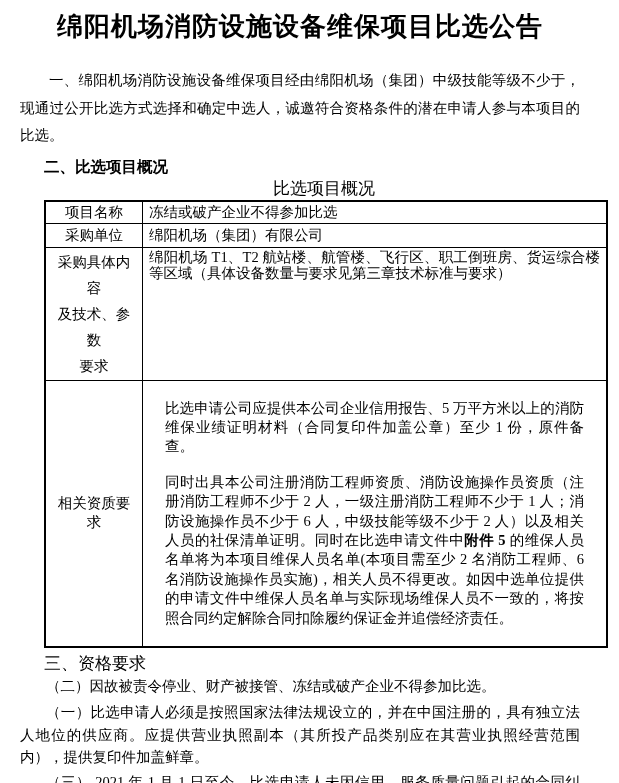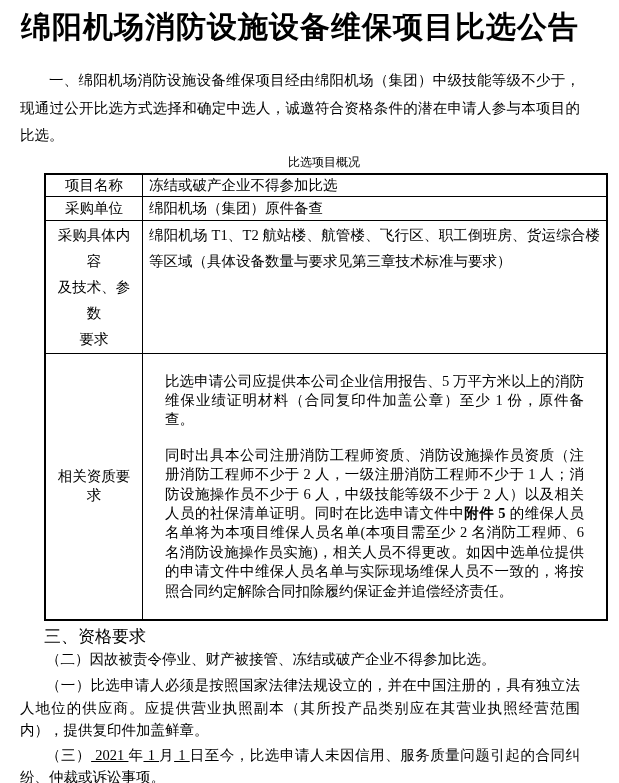--- a/index.html
+++ b/index.html
@@ -2,79 +2,80 @@
 <html><head>
 <meta charset="utf-8">
 <style>
   html,body{margin:0;padding:0;}
   body{
     width:619px;height:783px;overflow:hidden;background:#ffffff;color:#000000;
     font-family:"Liberation Serif","DejaVu Serif",serif;
   }
   .page{box-sizing:border-box;width:619px;height:783px;padding:10px 39px 0 20px;}
   .doc-title{
-    font-size:30px;font-weight:bold;text-align:center;line-height:30px;
+    font-size:26px;font-weight:bold;text-align:center;line-height:30px;
     letter-spacing:1px;margin:2px 0 0 0;
   }
   .intro{
     font-size:14.5px;line-height:27.5px;text-align:justify;text-indent:29px;
     margin:25px 0 0 0;
   }
   .sec-heading{
     font-size:15.5px;font-weight:bold;line-height:21px;margin:6px 0 0 24px;
   }
   .tbl-caption{
-    font-size:12px;text-align:center;line-height:20px;width:560px;
+    font-size:17px;text-align:center;line-height:20px;width:560px;
     margin:2px 0 1px 24px;
   }
   table.overview{
     border-collapse:collapse;table-layout:fixed;width:564px;margin-left:24px;
     border:2px solid #000;
   }
   table.overview td{
     border:1px solid #000;font-size:14.5px;vertical-align:middle;
     padding:1px 6px;line-height:19px;
   }
   td.lab{width:84px;text-align:center;padding:1px 2px;white-space:pre-line;}
   tr.r0{height:21px;} tr.r1{height:24px;} tr.r2{height:83px;}
   tr.r3{height:25px;} tr.r4{height:194px;} tr.r5{height:22px;}
   tr.r2 td.lab{line-height:26px;}
-  tr.r2 td.val{vertical-align:top;line-height:26px;text-align:justify;}
+  tr.r2 td.val{vertical-align:top;line-height:16px;text-align:justify;}
   tr.r4 td.val{vertical-align:top;line-height:19.4px;text-align:justify;padding:2px 6px;}
   tr.r4 td.val p{margin:16px;}
   .bold-inline{font-weight:bold;}
   .sec3-heading{font-size:17px;font-weight:normal;line-height:21px;margin:5px 0 0 24px;}
   .item{
     font-size:14.5px;line-height:22.4px;text-align:justify;text-indent:26px;
     margin:1px 0 2px 0;
   }
   .item.first{margin-top:4px;}
   .u{text-decoration:underline;}
 </style>
 </head>
 <body>
 
 <div class="page">
 
   <h1 class="doc-title">绵阳机场消防设施设备维保项目比选公告</h1>
 
   <p class="intro">一、绵阳机场消防设施设备维保项目经由绵阳机场（集团）中级技能等级不少于，现通过公开比选方式选择和确定中选人，诚邀符合资格条件的潜在申请人参与本项目的比选。</p>
 
+  <div class="sec-heading">二、比选项目概况</div>
 
   <div class="tbl-caption">比选项目概况</div>
 
   <table class="overview">
     <tbody>
       <tr class="r0">
         <td class="lab">项目名称</td>
         <td class="val">冻结或破产企业不得参加比选</td>
       </tr>
       <tr class="r1">
         <td class="lab">采购单位</td>
-        <td class="val">绵阳机场（集团）原件备查</td>
+        <td class="val">绵阳机场（集团）有限公司</td>
       </tr>
       <tr class="r2">
         <td class="lab">采购具体内容
 及技术、参数
 要求</td>
         <td class="val">绵阳机场 T1、T2 航站楼、航管楼、飞行区、职工倒班房、货运综合楼等区域（具体设备数量与要求见第三章技术标准与要求）</td>
       </tr>
       <tr class="r4">
         <td class="lab">相关资质要求</td>
         <td class="val">

